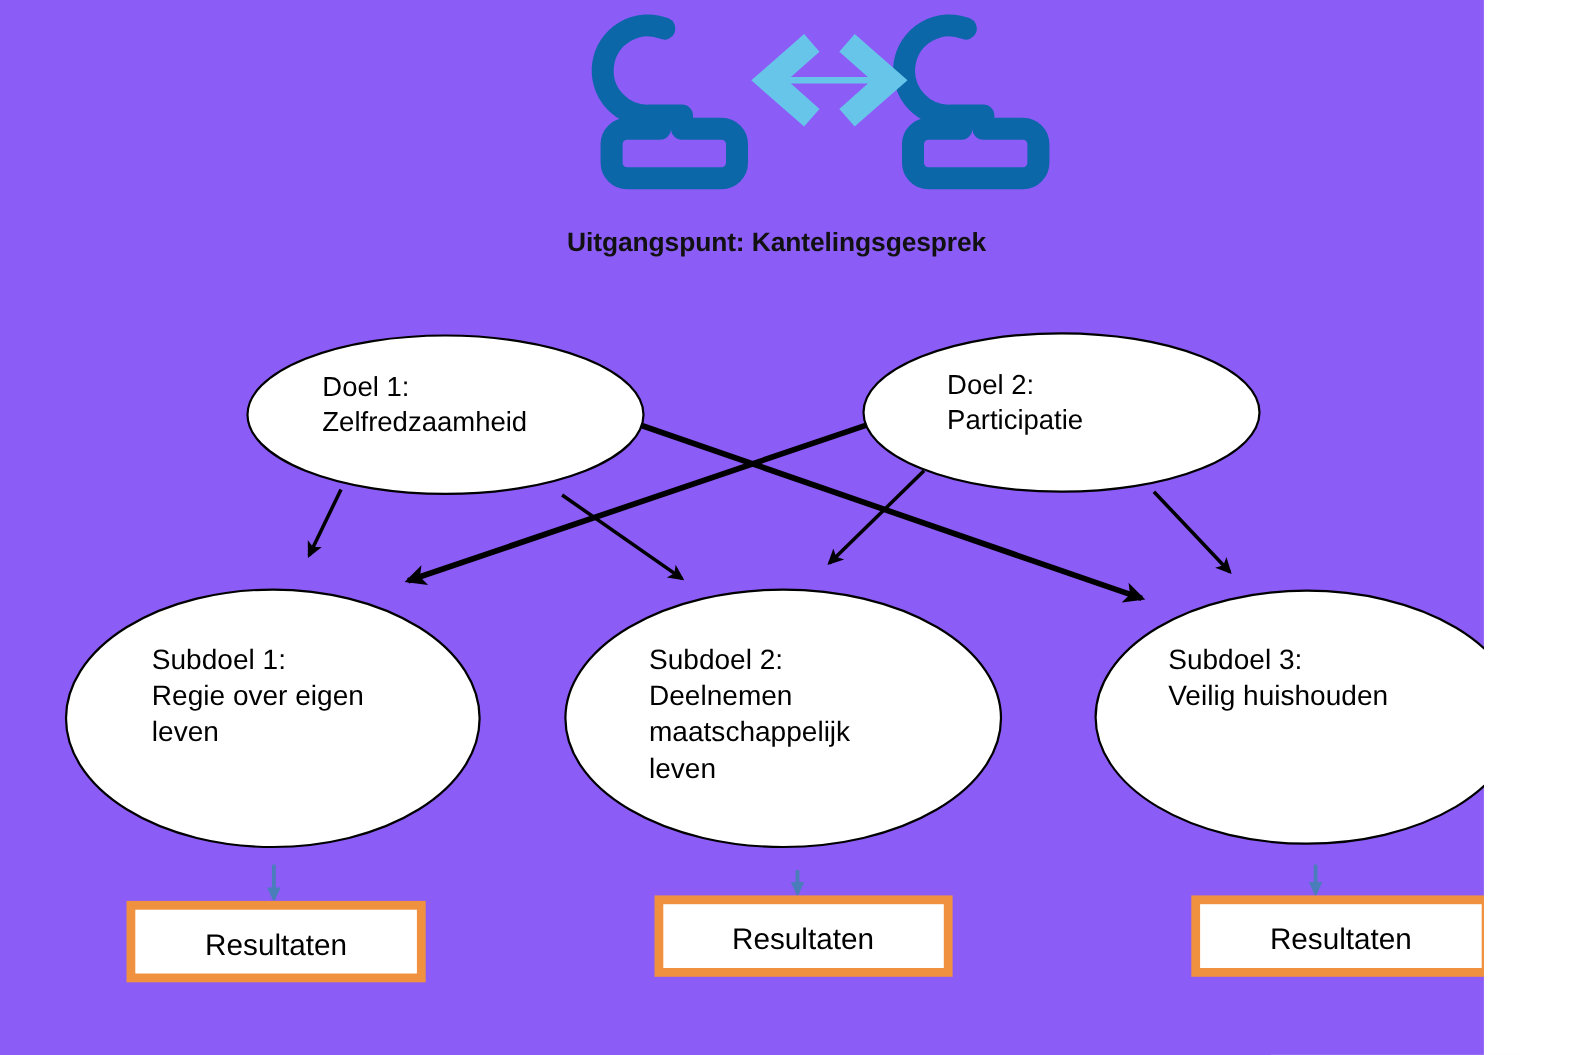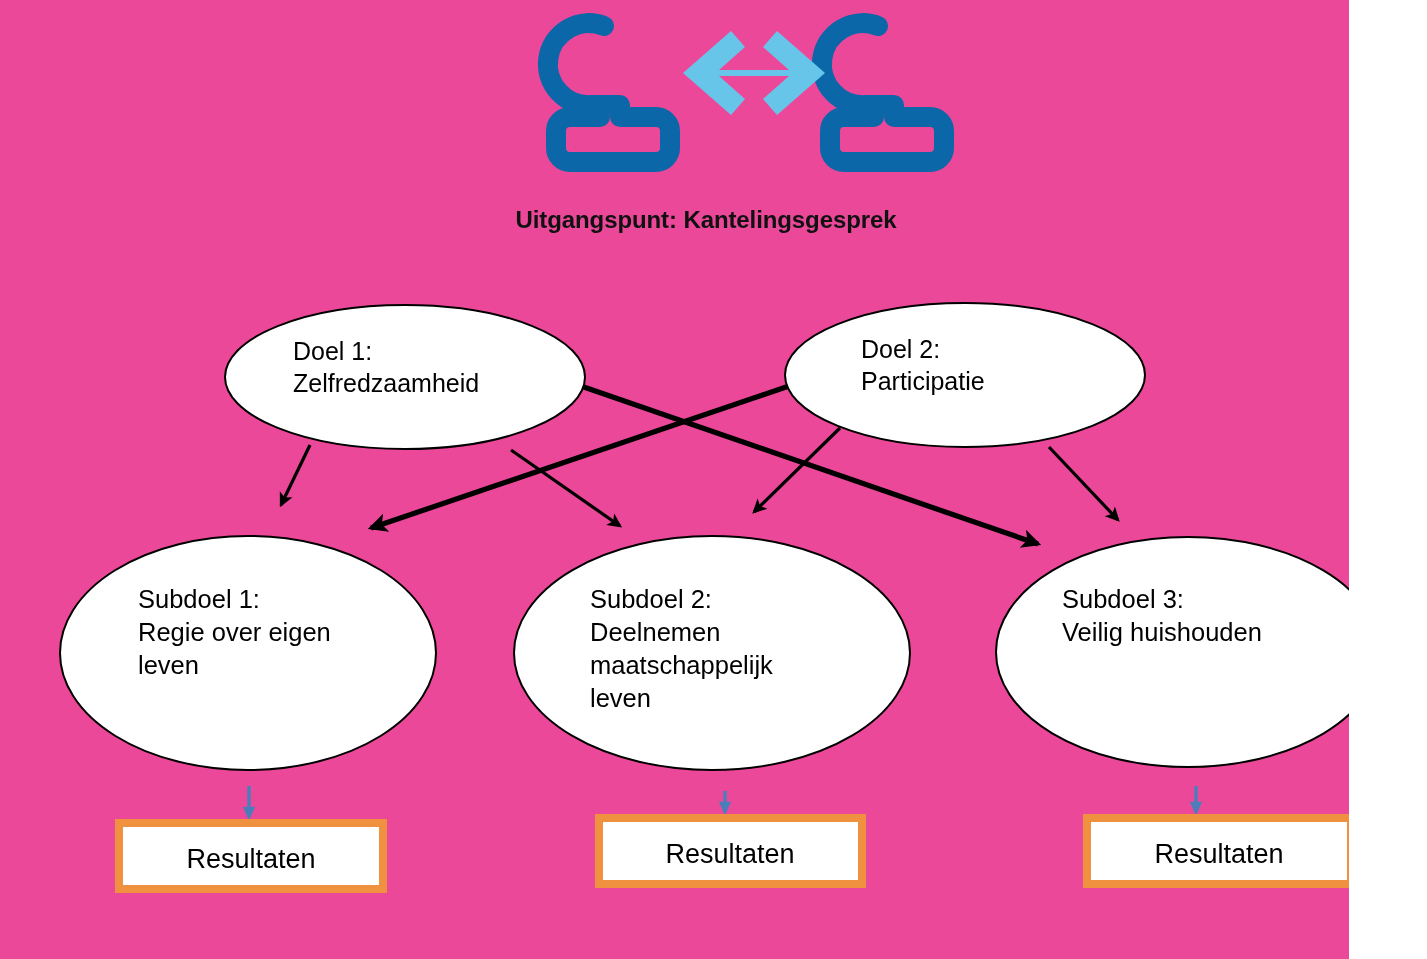--- a/index.html
+++ b/index.html
@@ -7,21 +7,21 @@
     padding: 0;
     background: #ffffff;
   }
   body {
     font-family: "Liberation Sans", sans-serif;
   }
   #stage {
     position: relative;
     width: 1349px;
     height: 959px;
-    background: #ec4899;
+    background: #8b5cf6;
     overflow: hidden;
   }
   #canvas {
     position: absolute;
     top: 0;
     left: 0;
     width: 1427px;
     height: 959px;
   }
   .ellipse-shape {

